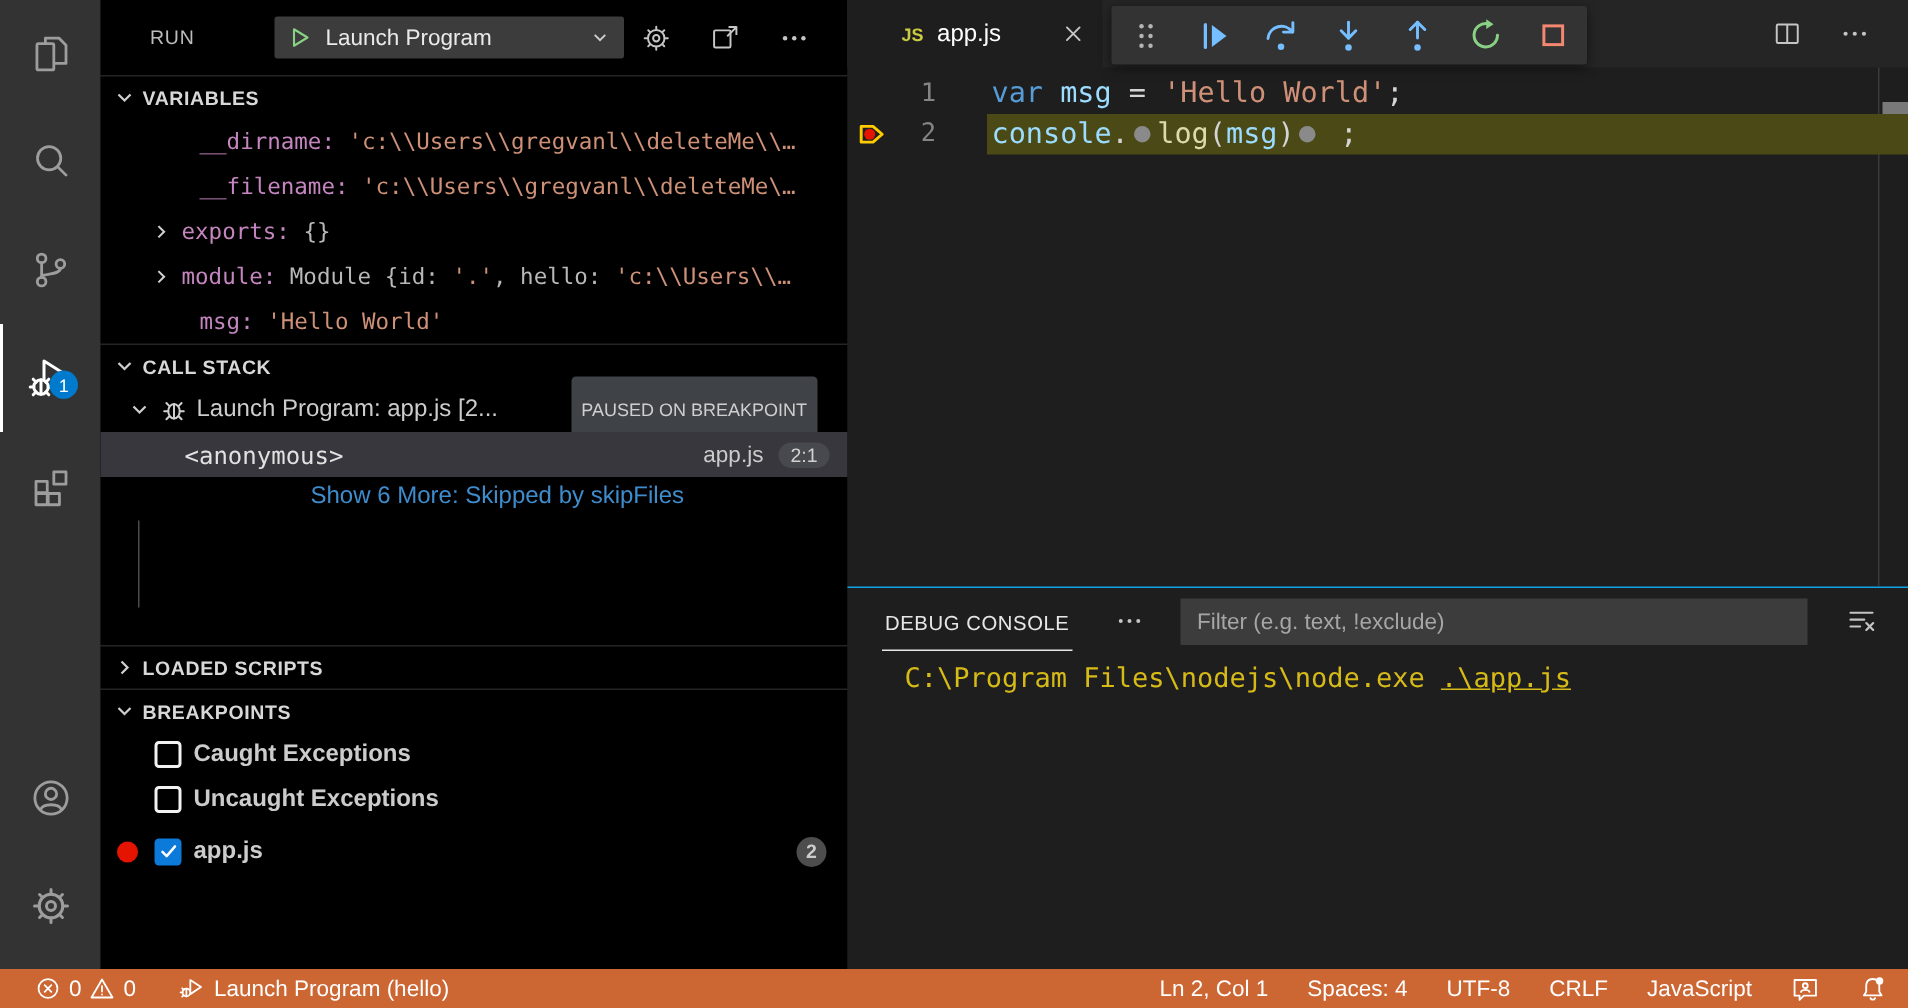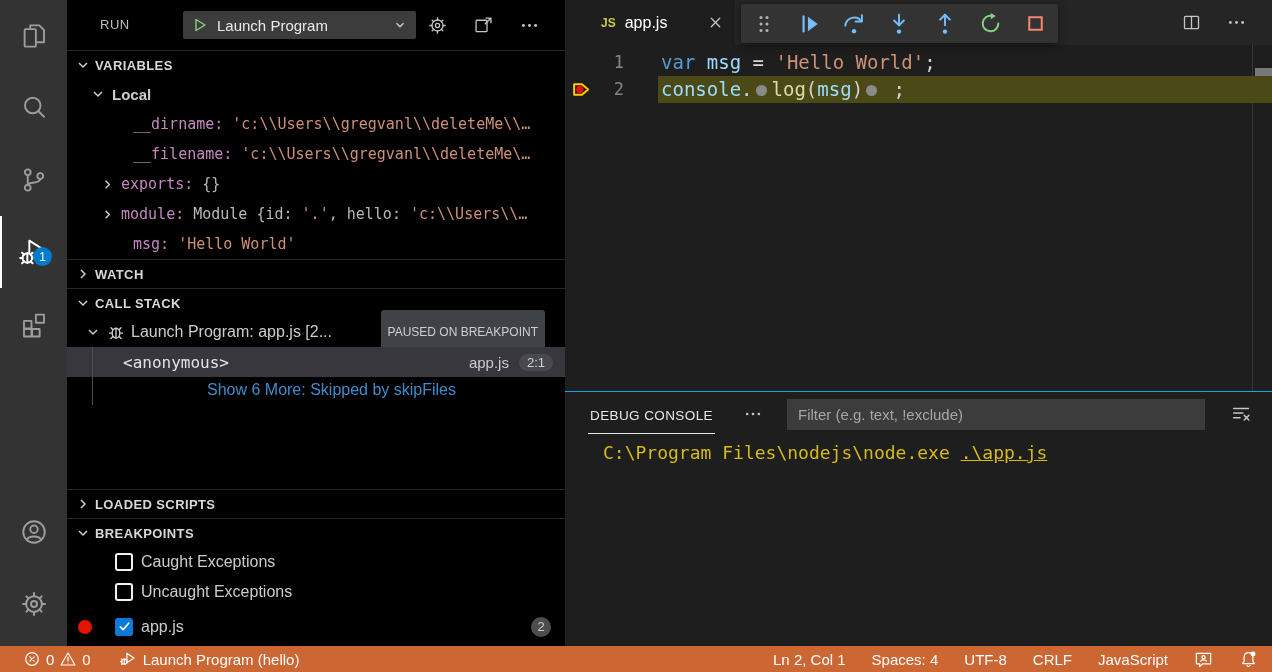--- a/index.html
+++ b/index.html
@@ -41,21 +41,21 @@
   .session-lbl{white-space:nowrap;overflow:hidden;}
   .badge-paused{margin-left:auto;margin-right:20px;background:#3f4247;border-radius:3px;padding:15px 7px;font-size:12px;color:#cfcfcf;white-space:nowrap;}
   .frame-row{background:#37373d;padding-left:56px;justify-content:flex-end;}
   .frame-name{font-family:"DejaVu Sans Mono",monospace;font-size:16px;color:#e2e2e2;}
   .frame-right{margin-left:auto;margin-right:12px;display:flex;align-items:center;gap:10px;}
   .frame-file{font-size:15px;color:#cccccc;}
   .pill{background:#48484f;border-radius:10px;padding:1px 8px;font-size:13px;color:#d0d0d0;}
   .skip-link{height:26px;flex:none;display:flex;align-items:center;padding-left:140px;font-size:16px;color:#3f8ccc;cursor:pointer;}
   .cs-spacer{height:86px;flex:none;}
   .guide{position:absolute;left:25px;top:347px;width:1px;height:58px;background:#4c4c4c;}
-  .bp-row{padding-left:48px;gap:8px;position:relative;}
+  .bp-row{padding-left:36px;gap:8px;position:relative;font-weight:bold;}
   .bp-row.last{height:39px;}
   .checkbox{width:18px;height:18px;border-radius:3px;box-sizing:border-box;flex:none;cursor:pointer;}
   .checkbox.unchecked{border:2px solid #f2f2f2;background:transparent;}
   .checkbox.checked{background:#0c7ad8;display:flex;align-items:center;justify-content:center;}
   .bp-dot{position:absolute;left:11px;top:50%;margin-top:-7px;width:14px;height:14px;border-radius:50%;background:#e51400;}
   .badge-count{margin-left:auto;margin-right:14px;width:20px;height:20px;border-radius:50%;background:#4d4d4d;color:#cccccc;
                font-size:13px;display:flex;align-items:center;justify-content:center;}
 
   
   .editor{position:absolute;left:565px;top:0;width:707px;height:391px;background:#1e1e1e;}
@@ -192,26 +192,20 @@
         </svg>
       </div>
     </div>
 
     <div class="sec-head">
       <svg width="16" height="16" viewBox="0 0 16 16" fill="none" stroke="#cfcfcf" stroke-width="1.5">
           <path d="M4 6 l4 4 4 -4"></path>
         </svg>
       <span>VARIABLES</span>
     </div>
-    <div class="trow scope-row">
-      <svg width="16" height="16" viewBox="0 0 16 16" fill="none" stroke="#cfcfcf" stroke-width="1.5">
-          <path d="M4 6 l4 4 4 -4"></path>
-        </svg>
-      <span>Local</span>
-    </div>
     <div class="trow var-row var-leaf">
       <span class="var-name">__dirname:</span>
         <span><span class="tok-st">'c:\\Users\\gregvanl\\deleteMe\\…</span></span>
     </div>
     <div class="trow var-row var-leaf">
       <span class="var-name">__filename:</span>
         <span><span class="tok-st">'c:\\Users\\gregvanl\\deleteMe\…</span></span>
     </div>
     <div class="trow var-row var-exp">
       <svg width="15" height="15" viewBox="0 0 16 16" fill="none" stroke="#cfcfcf" stroke-width="1.5">
@@ -223,26 +217,20 @@
       <svg width="15" height="15" viewBox="0 0 16 16" fill="none" stroke="#cfcfcf" stroke-width="1.5">
           <path d="M6 4 l4 4 -4 4"></path>
         </svg>
       <span style="white-space:nowrap"><span class="var-name">module:</span><span><span class="tok-gray">Module {id: </span><span class="tok-st">'.'</span><span class="tok-gray">, hello: </span><span class="tok-st">'c:\\Users\\…</span></span></span>
     </div>
     <div class="trow var-row var-leaf">
       <span class="var-name">msg:</span>
         <span><span class="tok-st">'Hello World'</span></span>
     </div>
 
-    <div class="sec-head">
-      <svg width="16" height="16" viewBox="0 0 16 16" fill="none" stroke="#cfcfcf" stroke-width="1.5">
-          <path d="M6 4 l4 4 -4 4"></path>
-        </svg>
-      <span>WATCH</span>
-    </div>
 
     <div class="sec-head">
       <svg width="16" height="16" viewBox="0 0 16 16" fill="none" stroke="#cfcfcf" stroke-width="1.5">
           <path d="M4 6 l4 4 4 -4"></path>
         </svg>
       <span>CALL STACK</span>
     </div>
     <div class="trow session-row">
       <svg width="16" height="16" viewBox="0 0 16 16" fill="none" stroke="#cfcfcf" stroke-width="1.5">
           <path d="M4 6 l4 4 4 -4"></path>

